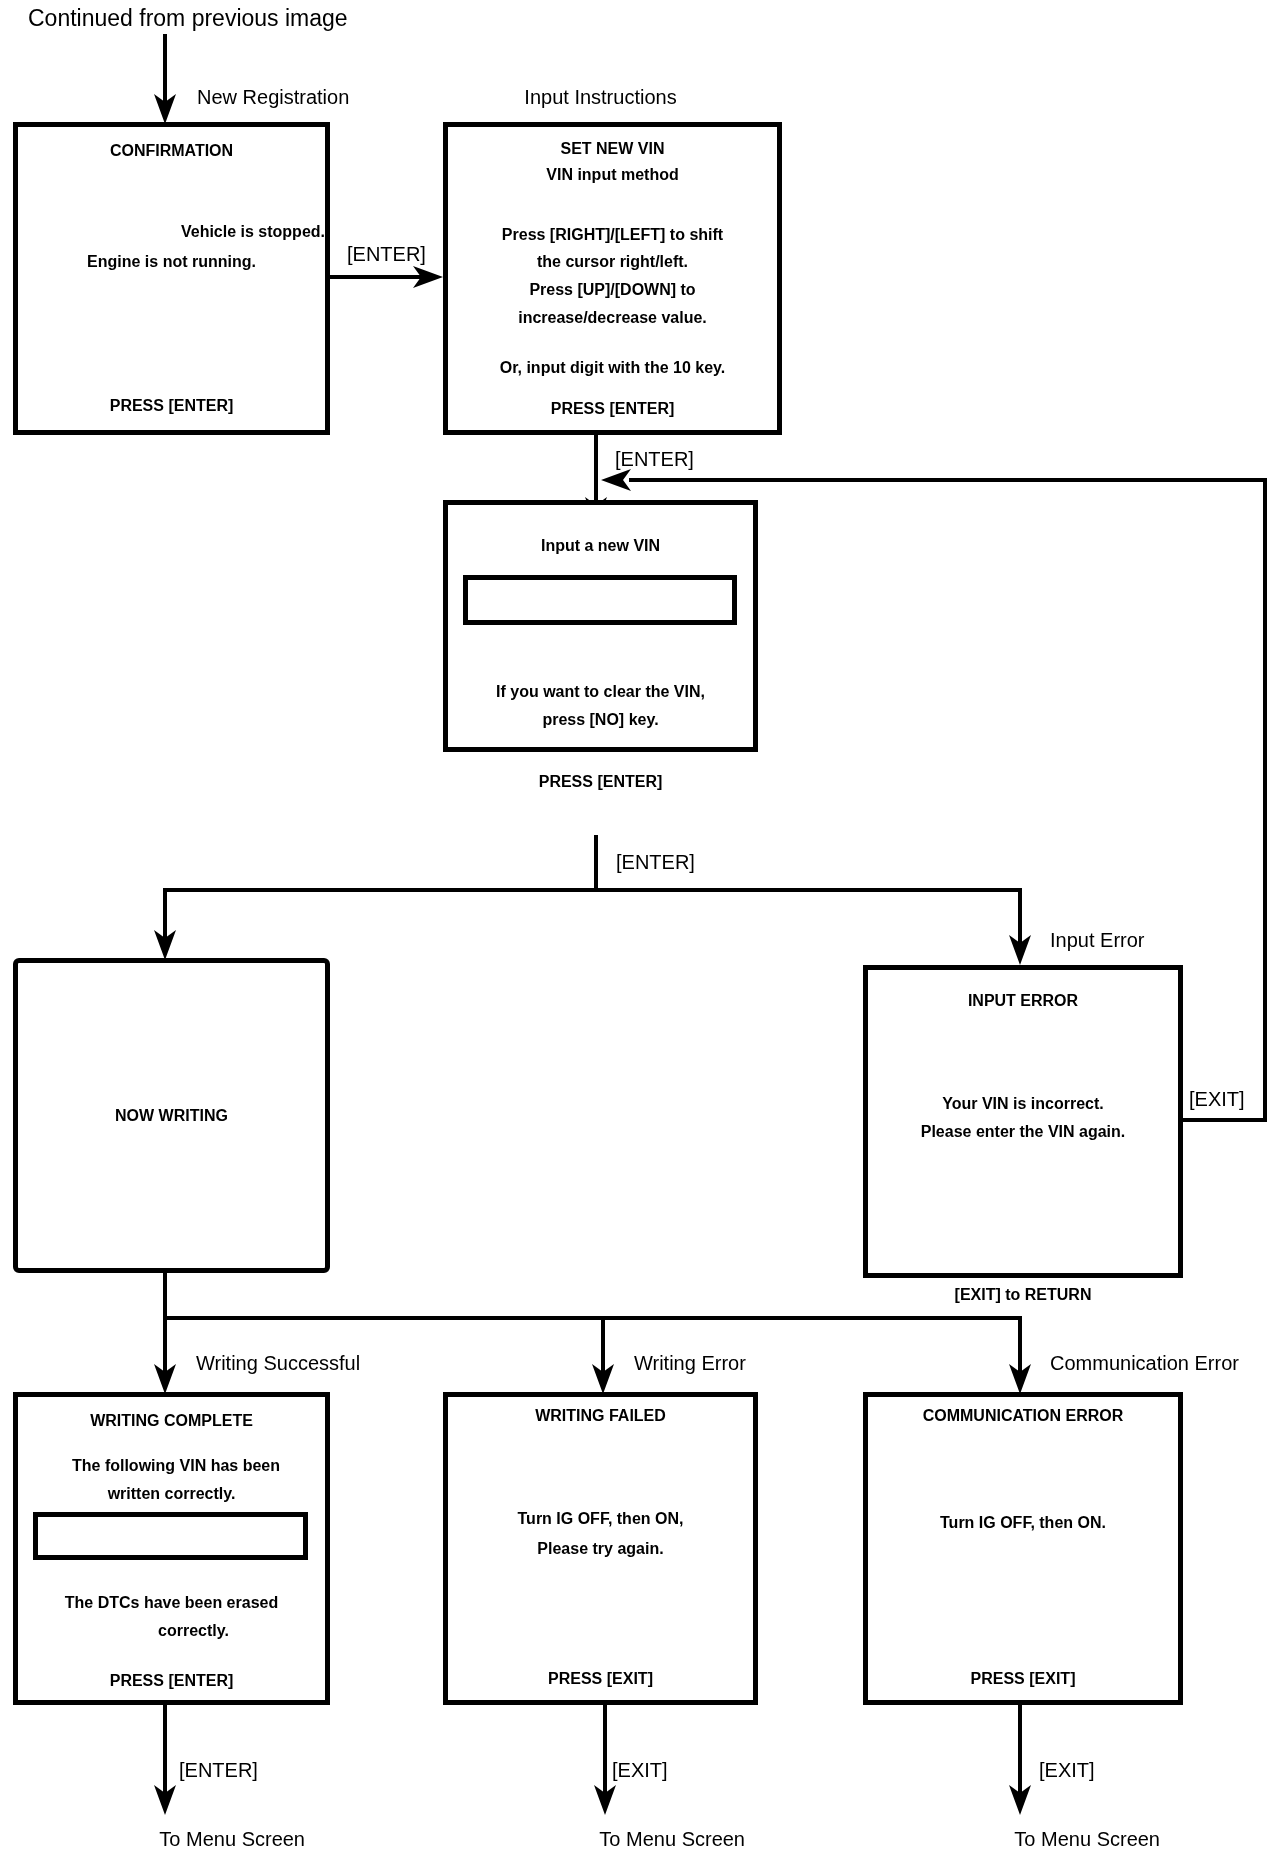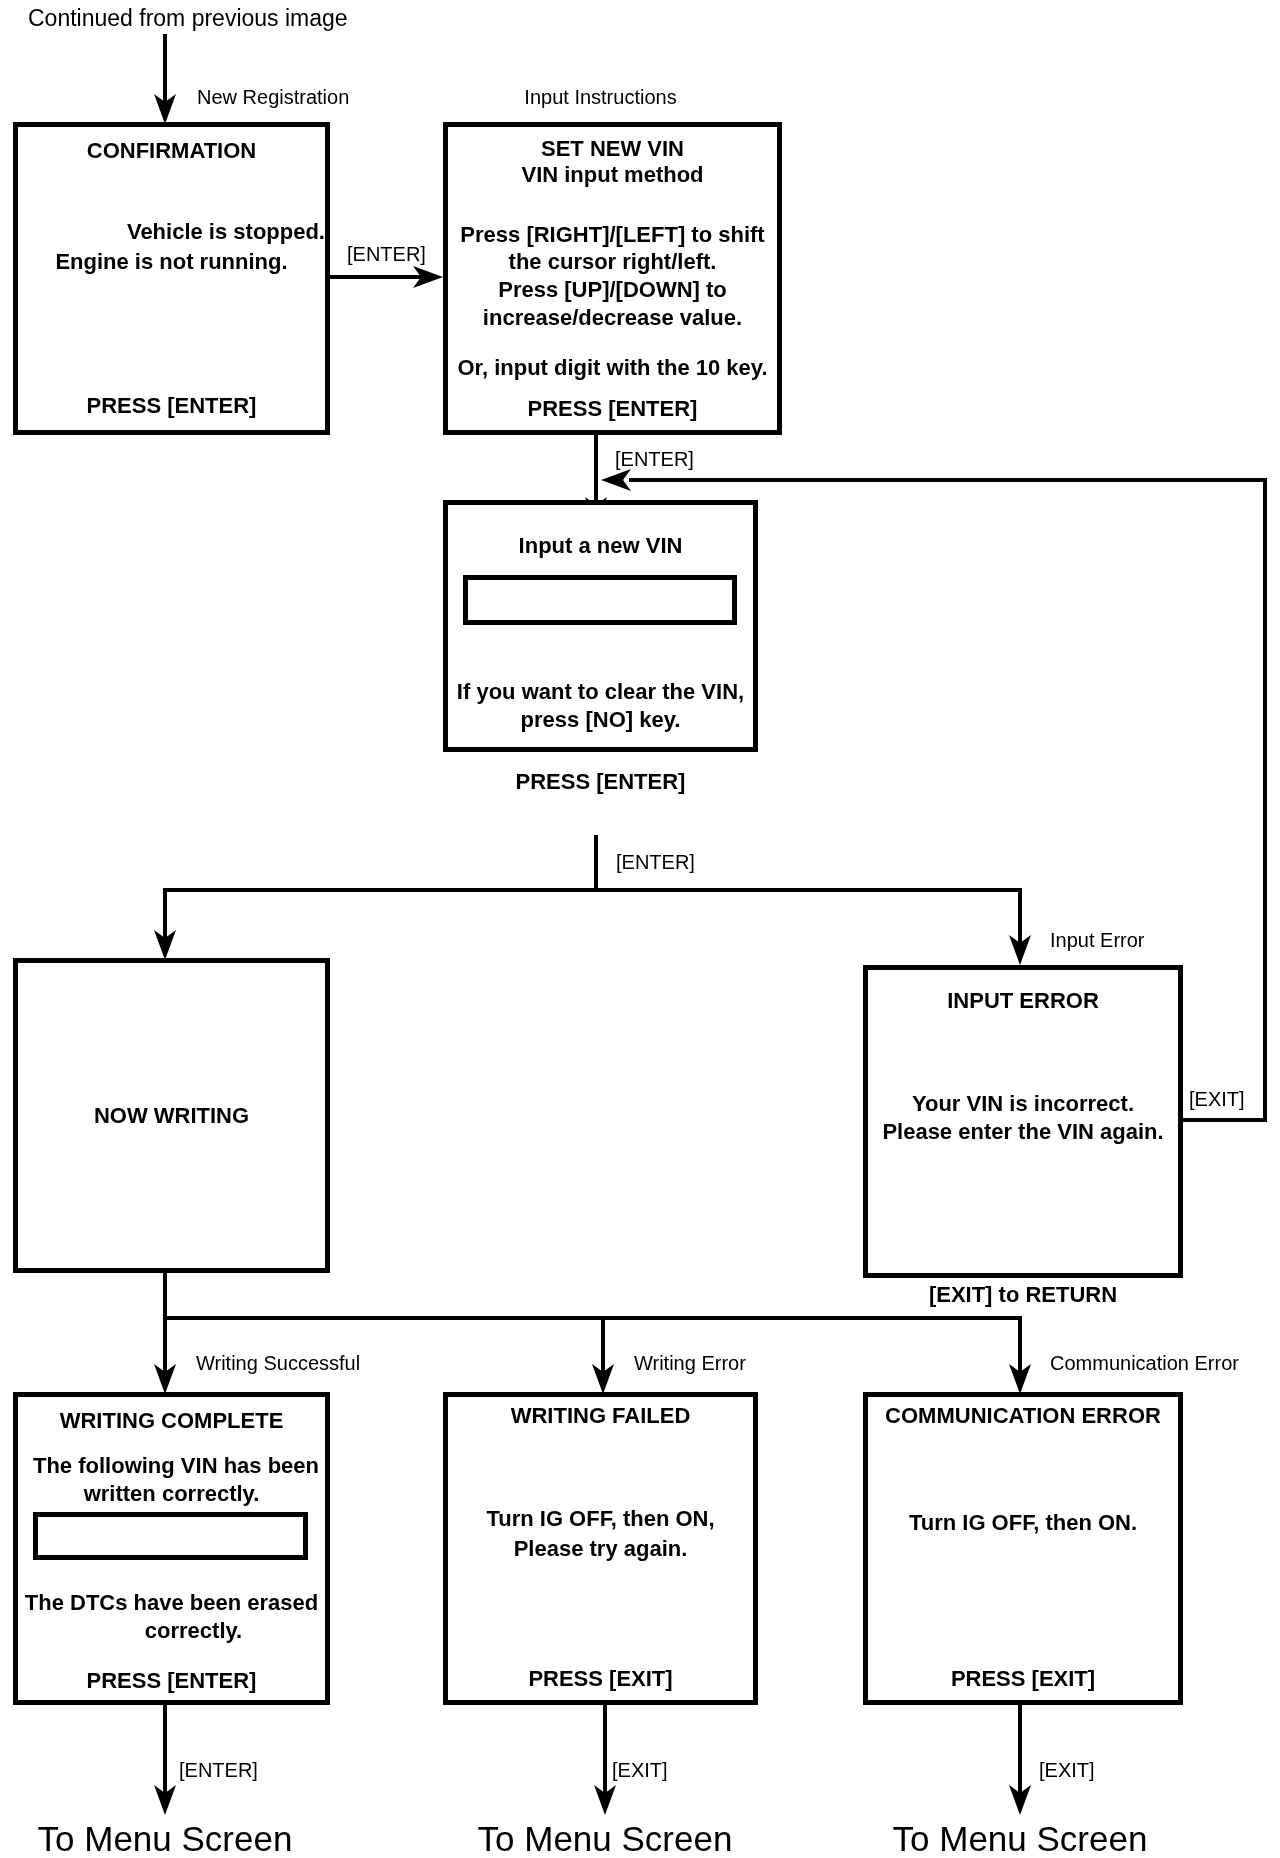--- a/index.html
+++ b/index.html
@@ -11,26 +11,26 @@
   }
   svg.wires { position:absolute; left:0; top:0; width:1280px; height:1858px; pointer-events:none; }
   svg.wires line { stroke:var(--line); stroke-width:4; }
   svg.wires polygon { fill:var(--line); stroke:none; }
   .node {
     position:absolute; border:5px solid var(--line); background:var(--bg);
     box-sizing:border-box;
   }
   .tline {
     position:absolute; left:0; right:0; text-align:center;
-    font-weight:bold; font-size:22px; line-height:22px; white-space:nowrap;
+    font-weight:bold; font-size:16px; line-height:22px; white-space:nowrap;
   }
   .vin-rect { position:absolute; border:5px solid var(--line); background:var(--bg); box-sizing:border-box; }
   .elabel { position:absolute; font-size:20px; line-height:22px; white-space:nowrap; }
   .elabel.centered { text-align:center; }
-  .big-label { position:absolute; font-size:35px; line-height:30px; text-align:center; white-space:nowrap; }
+  .big-label { position:absolute; font-size:20px; line-height:30px; text-align:right; white-space:nowrap; }
   .top-note { position:absolute; font-size:23px; line-height:26px; white-space:nowrap; }
   .flex-center { display:flex; align-items:center; justify-content:center; }
 </style>
 </head>
 <body>
 
 <div class="canvas">
 
   <svg class="wires" viewBox="0 0 1280 1858">
 
@@ -139,21 +139,21 @@
   <div class="node" style="left:443px; top:500px; width:315px; height:252px;">
     <div class="tline" style="top:30px;">Input a new VIN</div>
     <div class="vin-rect flex-center" style="left:15px; top:70px; width:274px; height:50px;">
       <span class="tline" style="position:static;"></span>
     </div>
     <div class="tline" style="top:176px;">If you want to clear the VIN,</div>
     <div class="tline" style="top:204px;">press [NO] key.</div>
     <div class="tline" style="top:266px;">PRESS [ENTER]</div>
   </div>
 
-  <div class="node flex-center" style="left:13px; top:958px; width:317px; height:315px;">
+  <div class="node flex-center" style="left:13px; top:958px; width:317px; height:315px;border-radius:6px;">
     <div class="tline" style="position:static;">NOW WRITING</div>
   </div>
 
   <div class="node" style="left:863px; top:965px; width:320px; height:313px;">
     <div class="tline" style="top:20px;">INPUT ERROR</div>
     <div class="tline" style="top:123px;">Your VIN is incorrect.</div>
     <div class="tline" style="top:151px;">Please enter the VIN again.</div>
     <div class="tline" style="top:270px;margin-top:44px;">[EXIT] to RETURN</div>
   </div>
 

